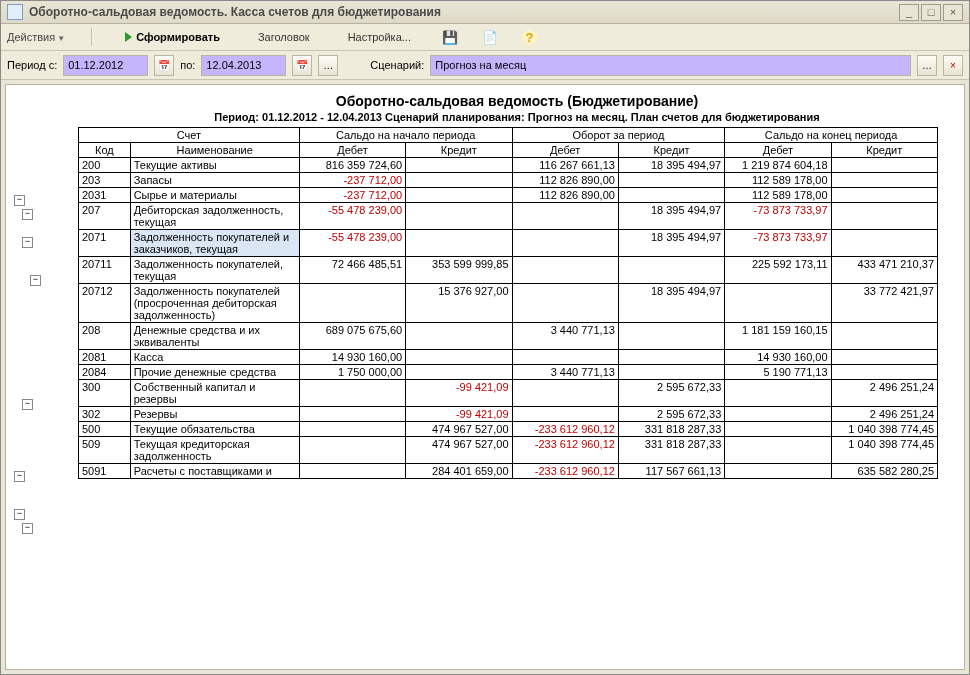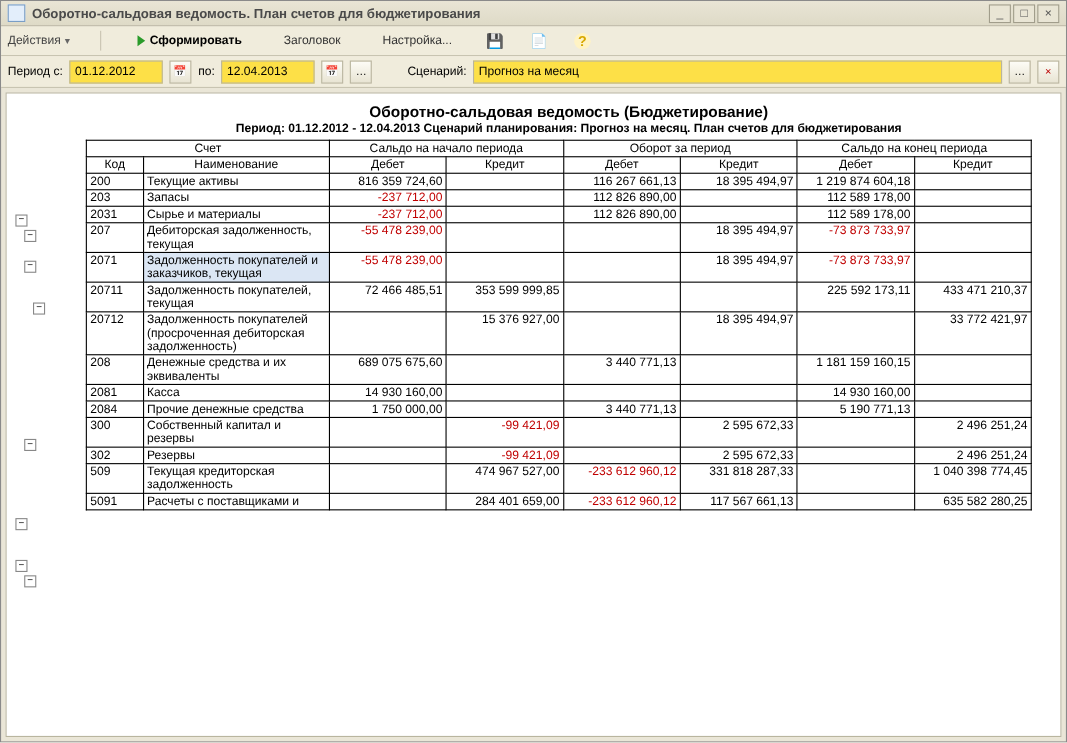--- a/index.html
+++ b/index.html
@@ -9,21 +9,21 @@
   .winbtn{width:18px;height:15px;border:1px solid #a19d8b;margin-left:2px;display:flex;align-items:center;justify-content:center;font-size:11px;color:#555;background:#e9e5d5;}
   .toolbar{height:26px;background:#f0ecdc;border-bottom:1px solid #c8c4b1;display:flex;align-items:center;padding:0 6px;gap:24px;}
   .toolbar .sep{width:1px;height:18px;background:#c8c4b1;margin:0 2px;}
   .toolbar .action-lbl{color:#444;}
   .drop-arrow{font-size:8px;color:#666;margin-left:2px;}
   .btn-main{display:flex;align-items:center;gap:4px;color:#000;font-weight:bold;padding:2px 6px;border:1px solid transparent;cursor:pointer;}
   .play-icn{width:0;height:0;border-top:5px solid transparent;border-bottom:5px solid transparent;border-left:7px solid #2a9b2a;}
   .btn-plain{padding:2px 6px;color:#333;border:1px solid transparent;cursor:pointer;}
   .tbicon{width:16px;height:16px;display:flex;align-items:center;justify-content:center;font-size:13px;}
   .paramsbar{height:28px;background:#f0ecdc;border-bottom:1px solid #c8c4b1;display:flex;align-items:center;padding:0 6px;gap:6px;}
-  .textfield{height:19px;background:#fde047;border:1px solid #b9b59f;display:flex;align-items:center;padding:0 4px;font-size:11px;}
+  .textfield{height:19px;background:#c4b5fd;border:1px solid #b9b59f;display:flex;align-items:center;padding:0 4px;font-size:11px;}
   .tf-date{width:75px;}
   .tf-scen{flex:1;}
   .small-btn{width:18px;height:19px;border:1px solid #b9b59f;background:linear-gradient(#fdfcf6,#e8e4d3);display:flex;align-items:center;justify-content:center;font-size:10px;cursor:pointer;}
   .report-area{flex:1;overflow:auto;background:#fff;margin:4px;border:1px solid #b9b59f;position:relative;}
   .report-inner{display:flex;}
   .tree-col{width:72px;padding-top:80px;padding-left:8px;box-sizing:border-box;flex-shrink:0;}
   .tree-node{width:9px;height:9px;border:1px solid #888;background:#fff;color:#000;font-size:9px;line-height:7px;text-align:center;margin-bottom:3px;cursor:pointer;}
   .tree-spacer{height:14px;}
   .report-content{flex:1;padding:8px 8px 8px 0;}
   .rep-title{text-align:center;font-weight:bold;font-size:14px;margin-bottom:2px;}
@@ -38,21 +38,21 @@
   .neg{color:#c00000;}
   .sel{background:#dbe6f4;}
 </style>
 </head>
 <body>
 
 <div class="window">
 
   <div class="titlebar">
     <span style="width:14px;height:14px;border:1px solid #7a9ec6;background:#e3eefb;margin-right:6px;"></span>
-    <span class="title">Оборотно-сальдовая ведомость. План счетов для бюджетирования</span>
+    <span class="title">Оборотно-сальдовая ведомость. Касса счетов для бюджетирования</span>
     <div class="winbtn">_</div>
     <div class="winbtn">□</div>
     <div class="winbtn">×</div>
   </div>
 
   <div class="toolbar">
     <span class="action-lbl">
       <span>Действия</span><span class="drop-arrow">▼</span>
     </span>
     <div class="sep"></div>
@@ -261,30 +261,40 @@
                 <td class="code">302</td>
                 <td class="name">Резервы</td>
                 <td class="num"></td>
                 <td class="num neg">-99 421,09</td>
                 <td class="num"></td>
                 <td class="num">2 595 672,33</td>
                 <td class="num"></td>
                 <td class="num">2 496 251,24</td>
               </tr>
               <tr>
-                <td class="code">509</td>
-                <td class="name">Текущая кредиторская задолженность</td>
+                <td class="code">500</td>
+                <td class="name">Текущие обязательства</td>
                 <td class="num"></td>
                 <td class="num">474 967 527,00</td>
                 <td class="num neg">-233 612 960,12</td>
                 <td class="num">331 818 287,33</td>
                 <td class="num"></td>
                 <td class="num">1 040 398 774,45</td>
               </tr>
               <tr>
+                <td class="code">509</td>
+                <td class="name">Текущая кредиторская задолженность</td>
+                <td class="num"></td>
+                <td class="num">474 967 527,00</td>
+                <td class="num neg">-233 612 960,12</td>
+                <td class="num">331 818 287,33</td>
+                <td class="num"></td>
+                <td class="num">1 040 398 774,45</td>
+              </tr>
+              <tr>
                 <td class="code">5091</td>
                 <td class="name">Расчеты с поставщиками и</td>
                 <td class="num"></td>
                 <td class="num">284 401 659,00</td>
                 <td class="num neg">-233 612 960,12</td>
                 <td class="num">117 567 661,13</td>
                 <td class="num"></td>
                 <td class="num">635 582 280,25</td>
               </tr>
             </tbody>

